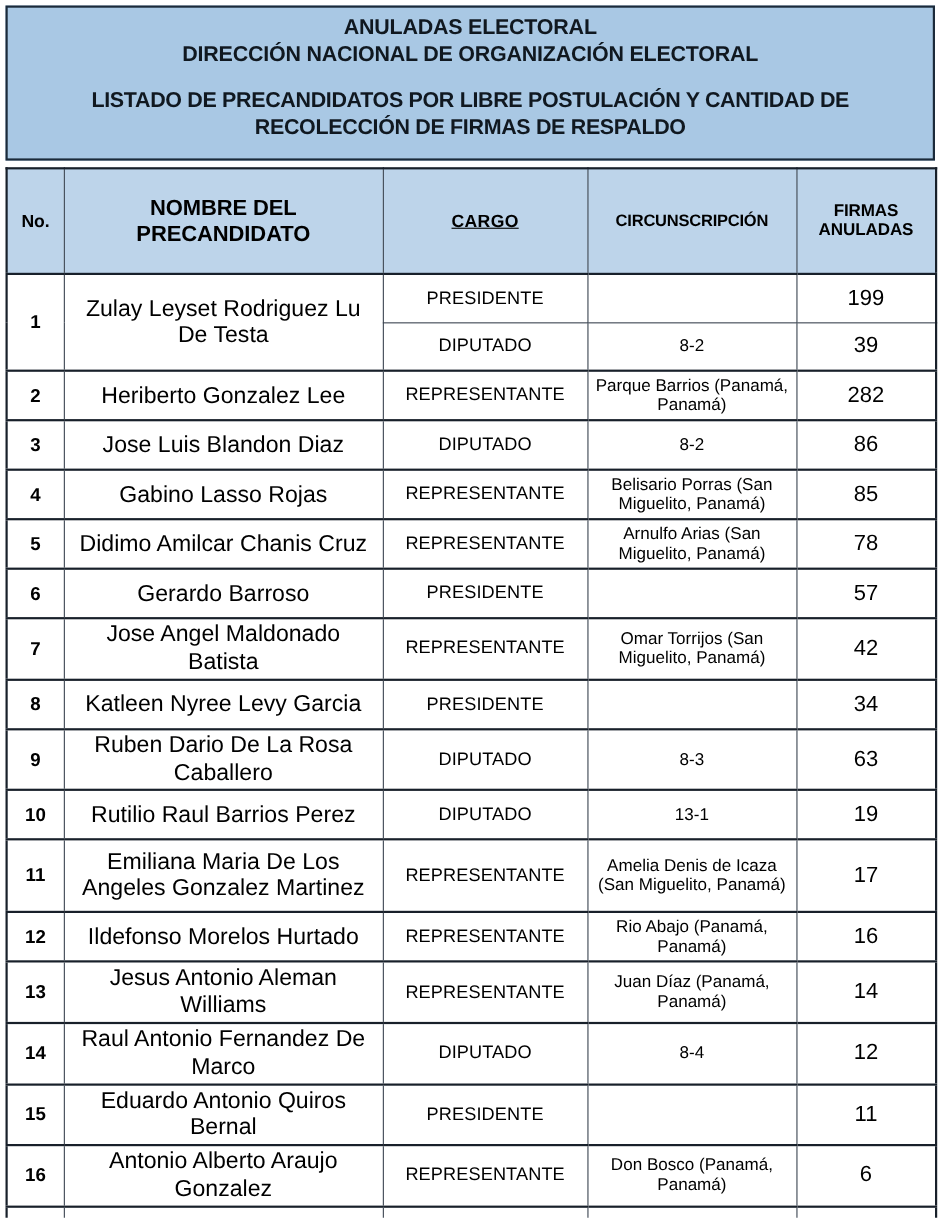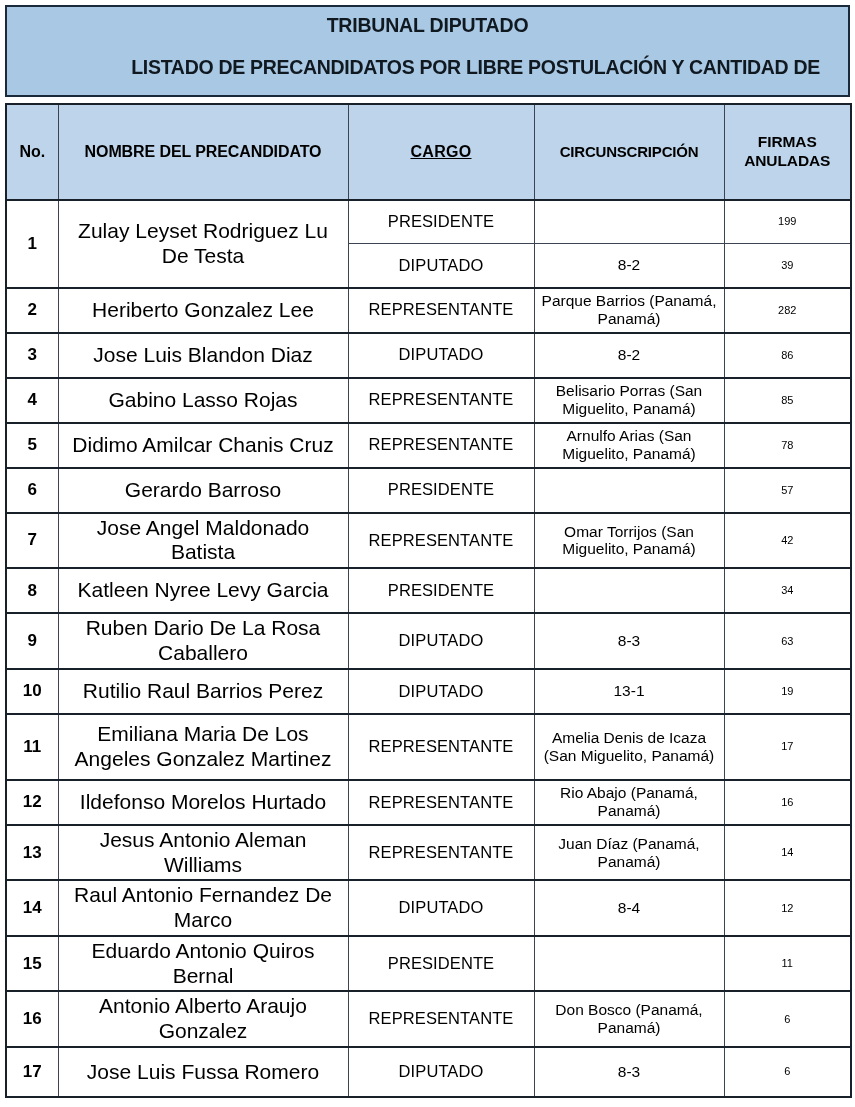--- a/index.html
+++ b/index.html
@@ -41,21 +41,20 @@
   }
   .banner-gap {
     height: 17px;
   }
   .banner-sub {
     font-weight: bold;
     font-size: 19.5px;
     line-height: 1.33;
     letter-spacing: -0.3px;
     color: #101820;
-    text-align: right;
   }
 
   
   .tbl-wrap {
     margin: 6px 5px 0 5px;
   }
   table.grid {
     width: 845px;
     border-collapse: collapse;
     table-layout: fixed;
@@ -81,21 +80,21 @@
     background: #bdd4ea;
     font-weight: bold;
     font-size: 15.5px;
     line-height: 1.2;
     height: 96px;
     letter-spacing: -0.1px;
     border-color: #2a3440;
     border-width: 1.5px;
   }
   thead th.h-no     { font-size: 16px; }
-  thead th.h-name   { font-size: 16px; }
+  thead th.h-name   { font-size: 20px; }
   thead th.h-cargo  { font-size: 16px; letter-spacing: 0.3px; text-decoration: underline; }
   thead th.h-circ   { font-size: 15px; letter-spacing: -0.2px; }
   thead th.h-firmas { font-size: 15.5px; }
 
   tbody td {
     background: #ffffff;
     font-size: 16.5px;
     line-height: 1.18;
   }
   td.cell-no {
@@ -108,39 +107,41 @@
   }
   td.cell-cargo {
     font-size: 16.5px;
     letter-spacing: 0.1px;
   }
   td.cell-circ {
     font-size: 15.5px;
     line-height: 1.16;
   }
   td.cell-firmas {
-    font-size: 11px;
+    font-size: 20px;
   }
   tr.r-2 td { height: 44px; }
   tr.r-tall td { height: 45px; }
   tr.r-xtall td { height: 66px; }
   tr.r-last td { height: 50px; }
 
   
   tr.sep-top > td { border-top: 2px solid #18202a; }
 </style>
 </head>
 <body>
 
 <div class="page">
 
   <div class="banner">
-    <div class="banner-line">TRIBUNAL DIPUTADO</div>
+    <div class="banner-line">ANULADAS ELECTORAL</div>
+    <div class="banner-line">DIRECCIÓN NACIONAL DE ORGANIZACIÓN ELECTORAL</div>
     <div class="banner-gap"></div>
     <div class="banner-sub">LISTADO DE PRECANDIDATOS POR LIBRE POSTULACIÓN Y CANTIDAD DE</div>
+    <div class="banner-sub">RECOLECCIÓN DE FIRMAS DE RESPALDO</div>
   </div>
 
   <div class="tbl-wrap">
     <table class="grid">
       <colgroup>
         <col class="c-no">
         <col class="c-name">
         <col class="c-cargo">
         <col class="c-circ">
         <col class="c-firm">

